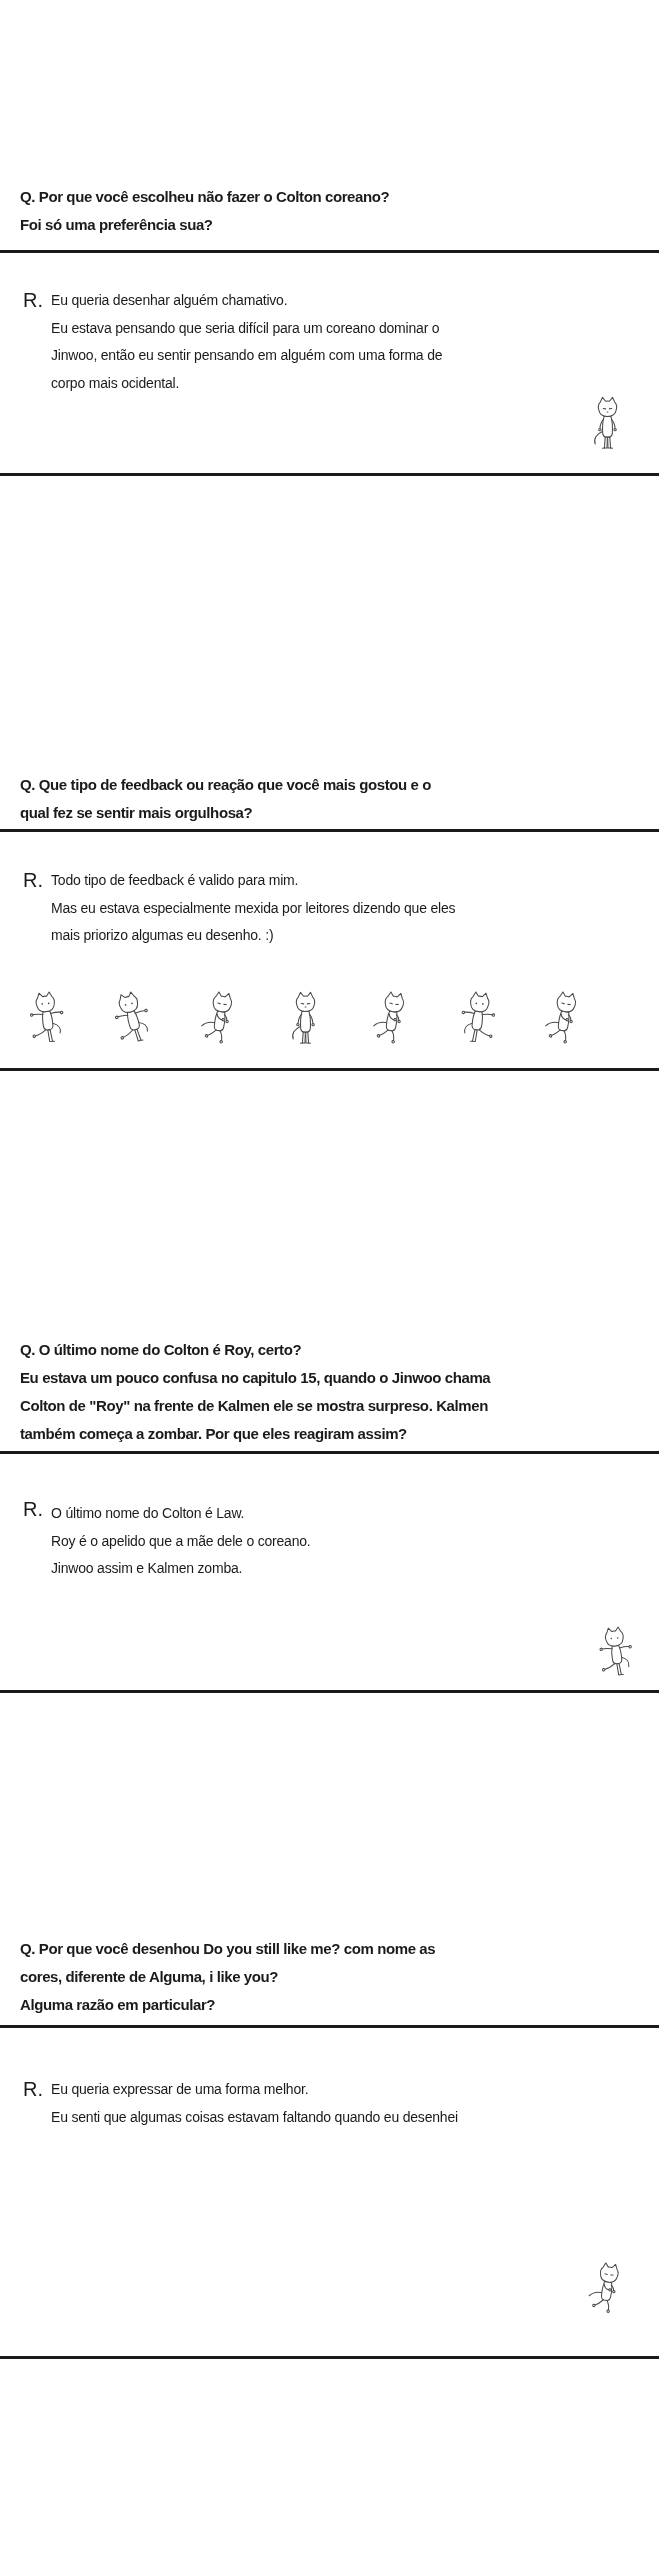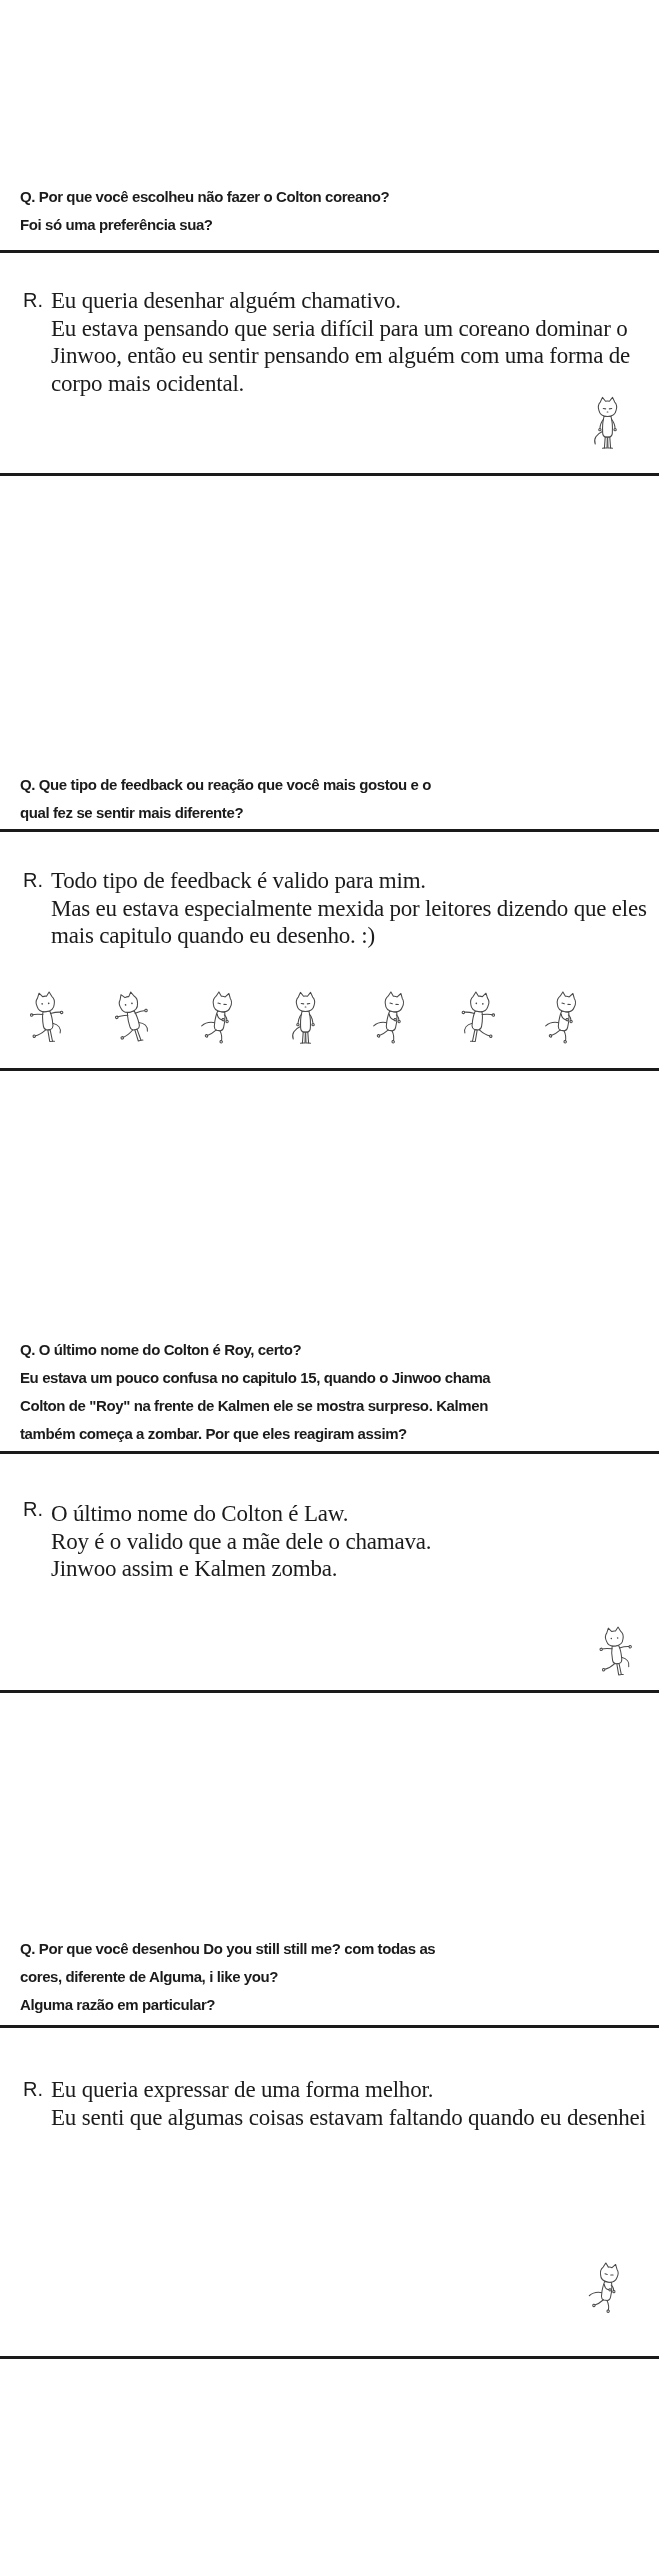--- a/index.html
+++ b/index.html
@@ -24,25 +24,24 @@
   .r-label{
     position:absolute;
     left:23px;
     font-size:20px;
     line-height:27.5px;
     white-space:nowrap;
   }
   .r-body{
     position:absolute;
     left:51px;
-    font-size:23px;
+    font-size:14px;
     line-height:27.5px;
     letter-spacing:-0.2px;
     white-space:nowrap;
-    font-family:Liberation Serif, serif;
   }
   .hr{
     position:absolute;
     left:0;
     width:659px;
     height:2.7px;
     background:#1a1a1a;
   }
   .cat{position:absolute;overflow:visible;}
   .defs{position:absolute;width:0;height:0;overflow:hidden;}
@@ -122,28 +121,28 @@
     </div>
     <svg class="cat" style="left:583px;top:395px;width:49px;height:66px" viewBox="0 0 54 72" width="49" height="66">
         <use href="#cat-stand"></use>
       </svg>
     <div class="hr" style="top:473px"></div>
   </section>
 
   <section>
     <div class="q" style="top:771px">
       <div>Q. Que tipo de feedback ou reação que você mais gostou e o</div>
-      <div>qual fez se sentir mais diferente?</div>
+      <div>qual fez se sentir mais orgulhosa?</div>
     </div>
     <div class="hr" style="top:829px"></div>
     <div class="r-label" style="top:867px">R.</div>
     <div class="r-body" style="top:867px">
       <div>Todo tipo de feedback é valido para mim.</div>
       <div>Mas eu estava especialmente mexida por leitores dizendo que eles</div>
-      <div>mais capitulo quando eu desenho. :)</div>
+      <div>mais priorizo algumas eu desenho. :)</div>
     </div>
     <div>
       <svg class="cat" style="left:23px;top:990px;width:49px;height:66px" viewBox="0 0 54 72" width="49" height="66">
           <use href="#cat-dance"></use>
         </svg>
       <svg class="cat" style="left:109px;top:990px;width:49px;height:66px;transform:rotate(-8deg)" viewBox="0 0 54 72" width="49" height="66">
           <use href="#cat-dance"></use>
         </svg>
       <svg class="cat" style="left:195px;top:990px;width:49px;height:66px" viewBox="0 0 54 72" width="49" height="66">
           <use href="#cat-run"></use>
@@ -168,32 +167,32 @@
     <div class="q" style="top:1336px">
       <div>Q. O último nome do Colton é Roy, certo?</div>
       <div>Eu estava um pouco confusa no capitulo 15, quando o Jinwoo chama</div>
       <div>Colton de "Roy" na frente de Kalmen ele se mostra surpreso. Kalmen</div>
       <div>também começa a zombar. Por que eles reagiram assim?</div>
     </div>
     <div class="hr" style="top:1451px"></div>
     <div class="r-label" style="top:1496px">R.</div>
     <div class="r-body" style="top:1500px">
       <div>O último nome do Colton é Law.</div>
-      <div>Roy é o valido que a mãe dele o chamava.</div>
+      <div>Roy é o apelido que a mãe dele o coreano.</div>
       <div>Jinwoo assim e Kalmen zomba.</div>
     </div>
     <svg class="cat" style="left:592px;top:1626px;width:49px;height:62px" viewBox="0 0 54 68" width="49" height="62">
         <use href="#cat-dance"></use>
       </svg>
     <div class="hr" style="top:1690px"></div>
   </section>
 
   <section>
     <div class="q" style="top:1935px">
-      <div>Q. Por que você desenhou Do you still still me? com todas as</div>
+      <div>Q. Por que você desenhou Do you still like me? com nome as</div>
       <div>cores, diferente de Alguma, i like you?</div>
       <div>Alguma razão em particular?</div>
     </div>
     <div class="hr" style="top:2025px"></div>
     <div class="r-label" style="top:2076px">R.</div>
     <div class="r-body" style="top:2076px">
       <div>Eu queria expressar de uma forma melhor.</div>
       <div>Eu senti que algumas coisas estavam faltando quando eu desenhei</div>
     </div>
     <svg class="cat" style="left:582px;top:2262px;width:49px;height:62px" viewBox="0 0 54 68" width="49" height="62">

